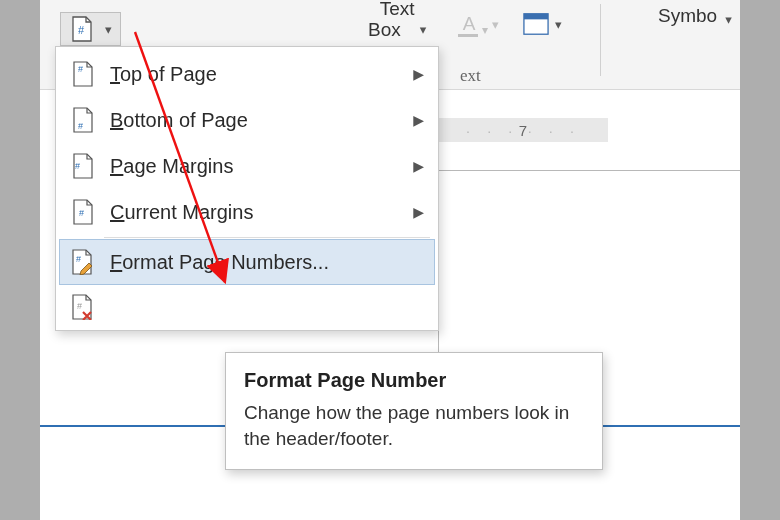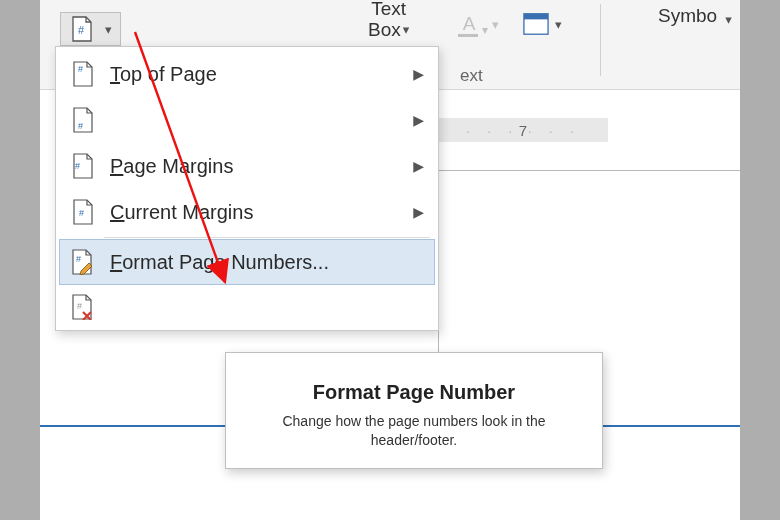--- a/index.html
+++ b/index.html
@@ -54,21 +54,21 @@
   .textbox-btn {
     left: 320px;
     top: -4px;
     flex-direction: column;
     align-items: center;
     gap: 0;
     line-height: 1.1;
     font-size: 19px;
     color: #333;
   }
-  .textbox-btn .row2 { display:flex; align-items:center; gap:0; }
+  .textbox-btn .row2 { display:flex; align-items:center; gap:17px; }
   .fontcolor-btn {
     left: 410px;
     top: 10px;
     font-size: 19px;
     color: #c2c2c2;
     display:flex;
     align-items:center;
     gap:2px;
   }
   .window-split-btn {
@@ -85,20 +85,21 @@
     align-items:flex-end;
     gap:6px;
     font-size: 19px;
   }
   .group-label {
     position:absolute;
     left: 420px;
     top: 66px;
     font-size: 17px;
     color: #666;
+    font-family: Liberation Serif, serif;
   }
   .vsep {
     position:absolute;
     top:4px;
     width:1px;
     height:72px;
     background:#d0d0d0;
   }
   
   .ruler {
@@ -192,31 +193,30 @@
   }
   
   .tooltip {
     position:absolute;
     left: 185px;
     top: 352px;
     width: 378px;
     background:#fff;
     border:1px solid #bfbfbf;
     box-shadow: 2px 4px 10px rgba(0,0,0,.2);
-    padding: 28px 18px 18px 18px;
-    text-align: center;
+    padding: 16px 18px 18px 18px;
   }
   .tooltip-title {
     font-size: 20px;
     font-weight: 600;
     color:#222;
     margin-bottom: 8px;
   }
   .tooltip-desc {
-    font-size: 14px;
+    font-size: 19px;
     color:#333;
     line-height: 1.35;
   }
   
   .anno-arrow {
     position:absolute;
     left: 0;
     top: 0;
     pointer-events:none;
   }
@@ -301,20 +301,21 @@
     </div>
 
     <div class="menu-item">
       <span class="icon-slot">
         <svg width="22" height="26" viewBox="0 0 22 26">
           <path d="M2 1 h13 l5 5 v19 h-18 z" fill="#fff" stroke="#555" stroke-width="1.2"></path>
           <path d="M15 1 v5 h5" fill="none" stroke="#555" stroke-width="1.2"></path>
           <text x="6" y="22" font-size="9" fill="#2f6fb3" font-family="Arial">#</text>
         </svg>
       </span>
+      <span><span class="mnemonic">B</span><span>ottom of Page</span></span>
       <span class="arrow">▶</span>
     </div>
 
     <div class="menu-item">
       <span class="icon-slot">
         <svg width="22" height="26" viewBox="0 0 22 26">
           <path d="M2 1 h13 l5 5 v19 h-18 z" fill="#fff" stroke="#555" stroke-width="1.2"></path>
           <path d="M15 1 v5 h5" fill="none" stroke="#555" stroke-width="1.2"></path>
           <text x="3" y="16" font-size="9" fill="#2f6fb3" font-family="Arial">#</text>
         </svg>

